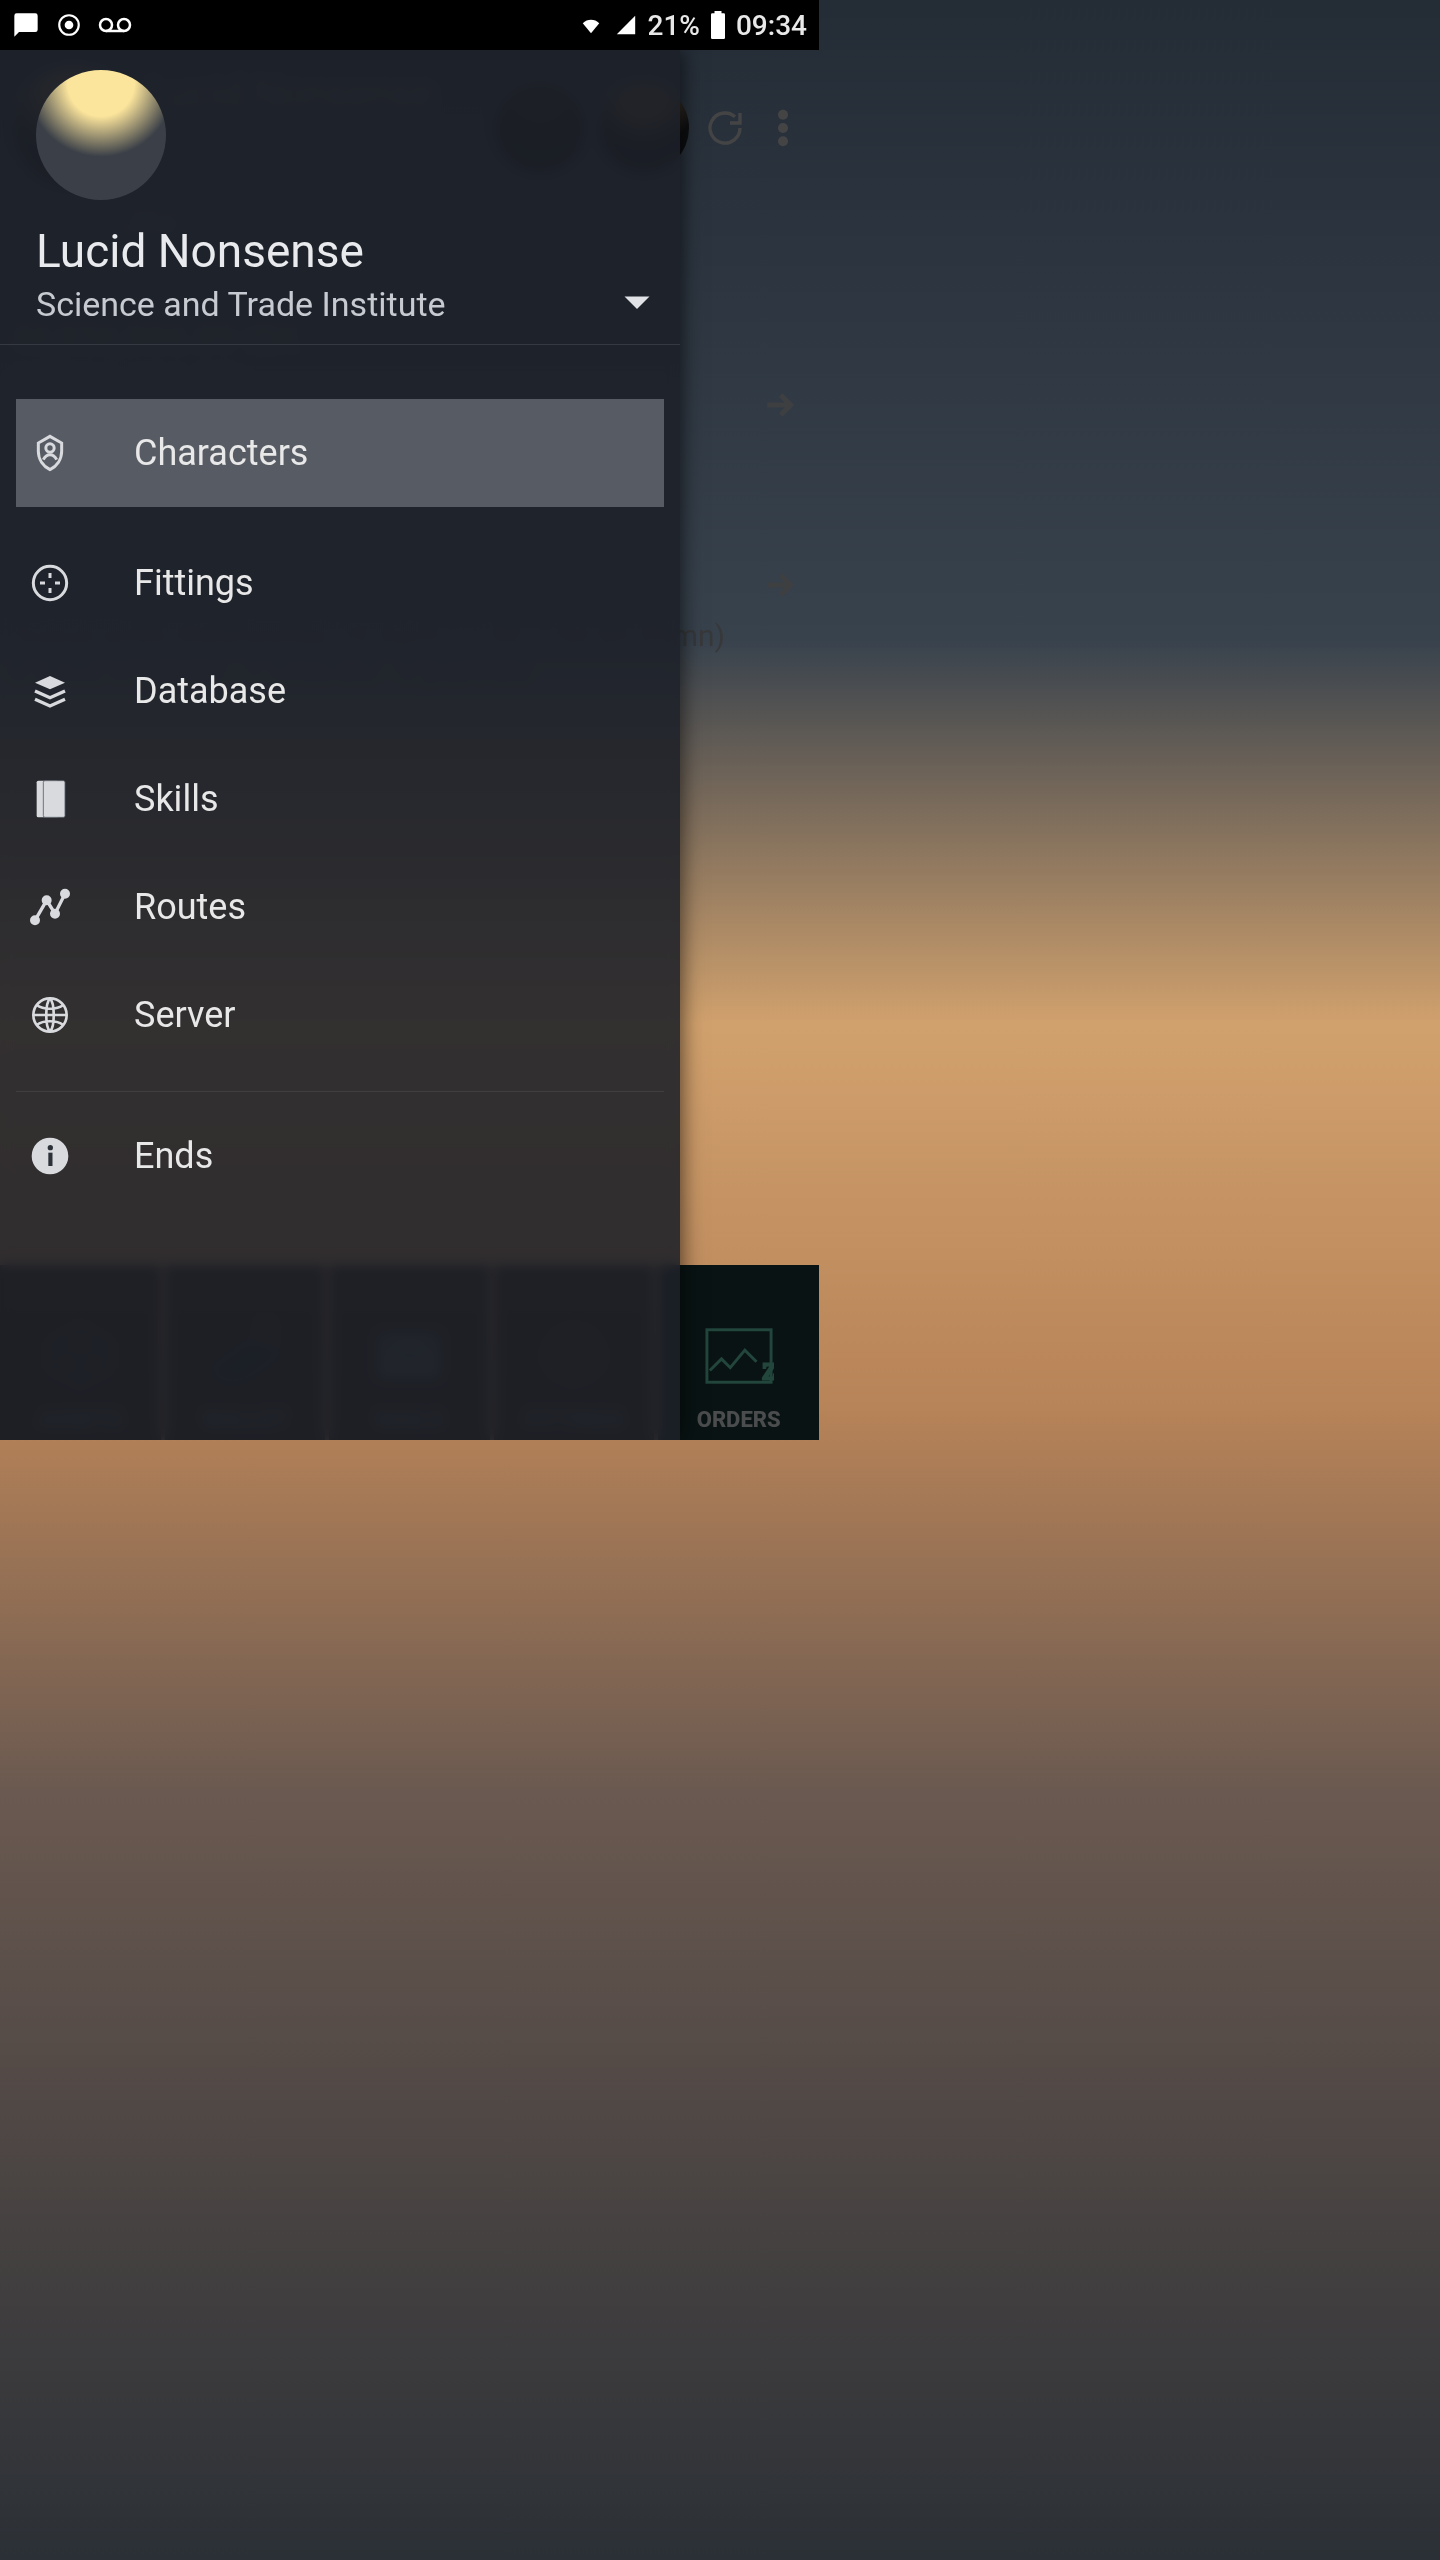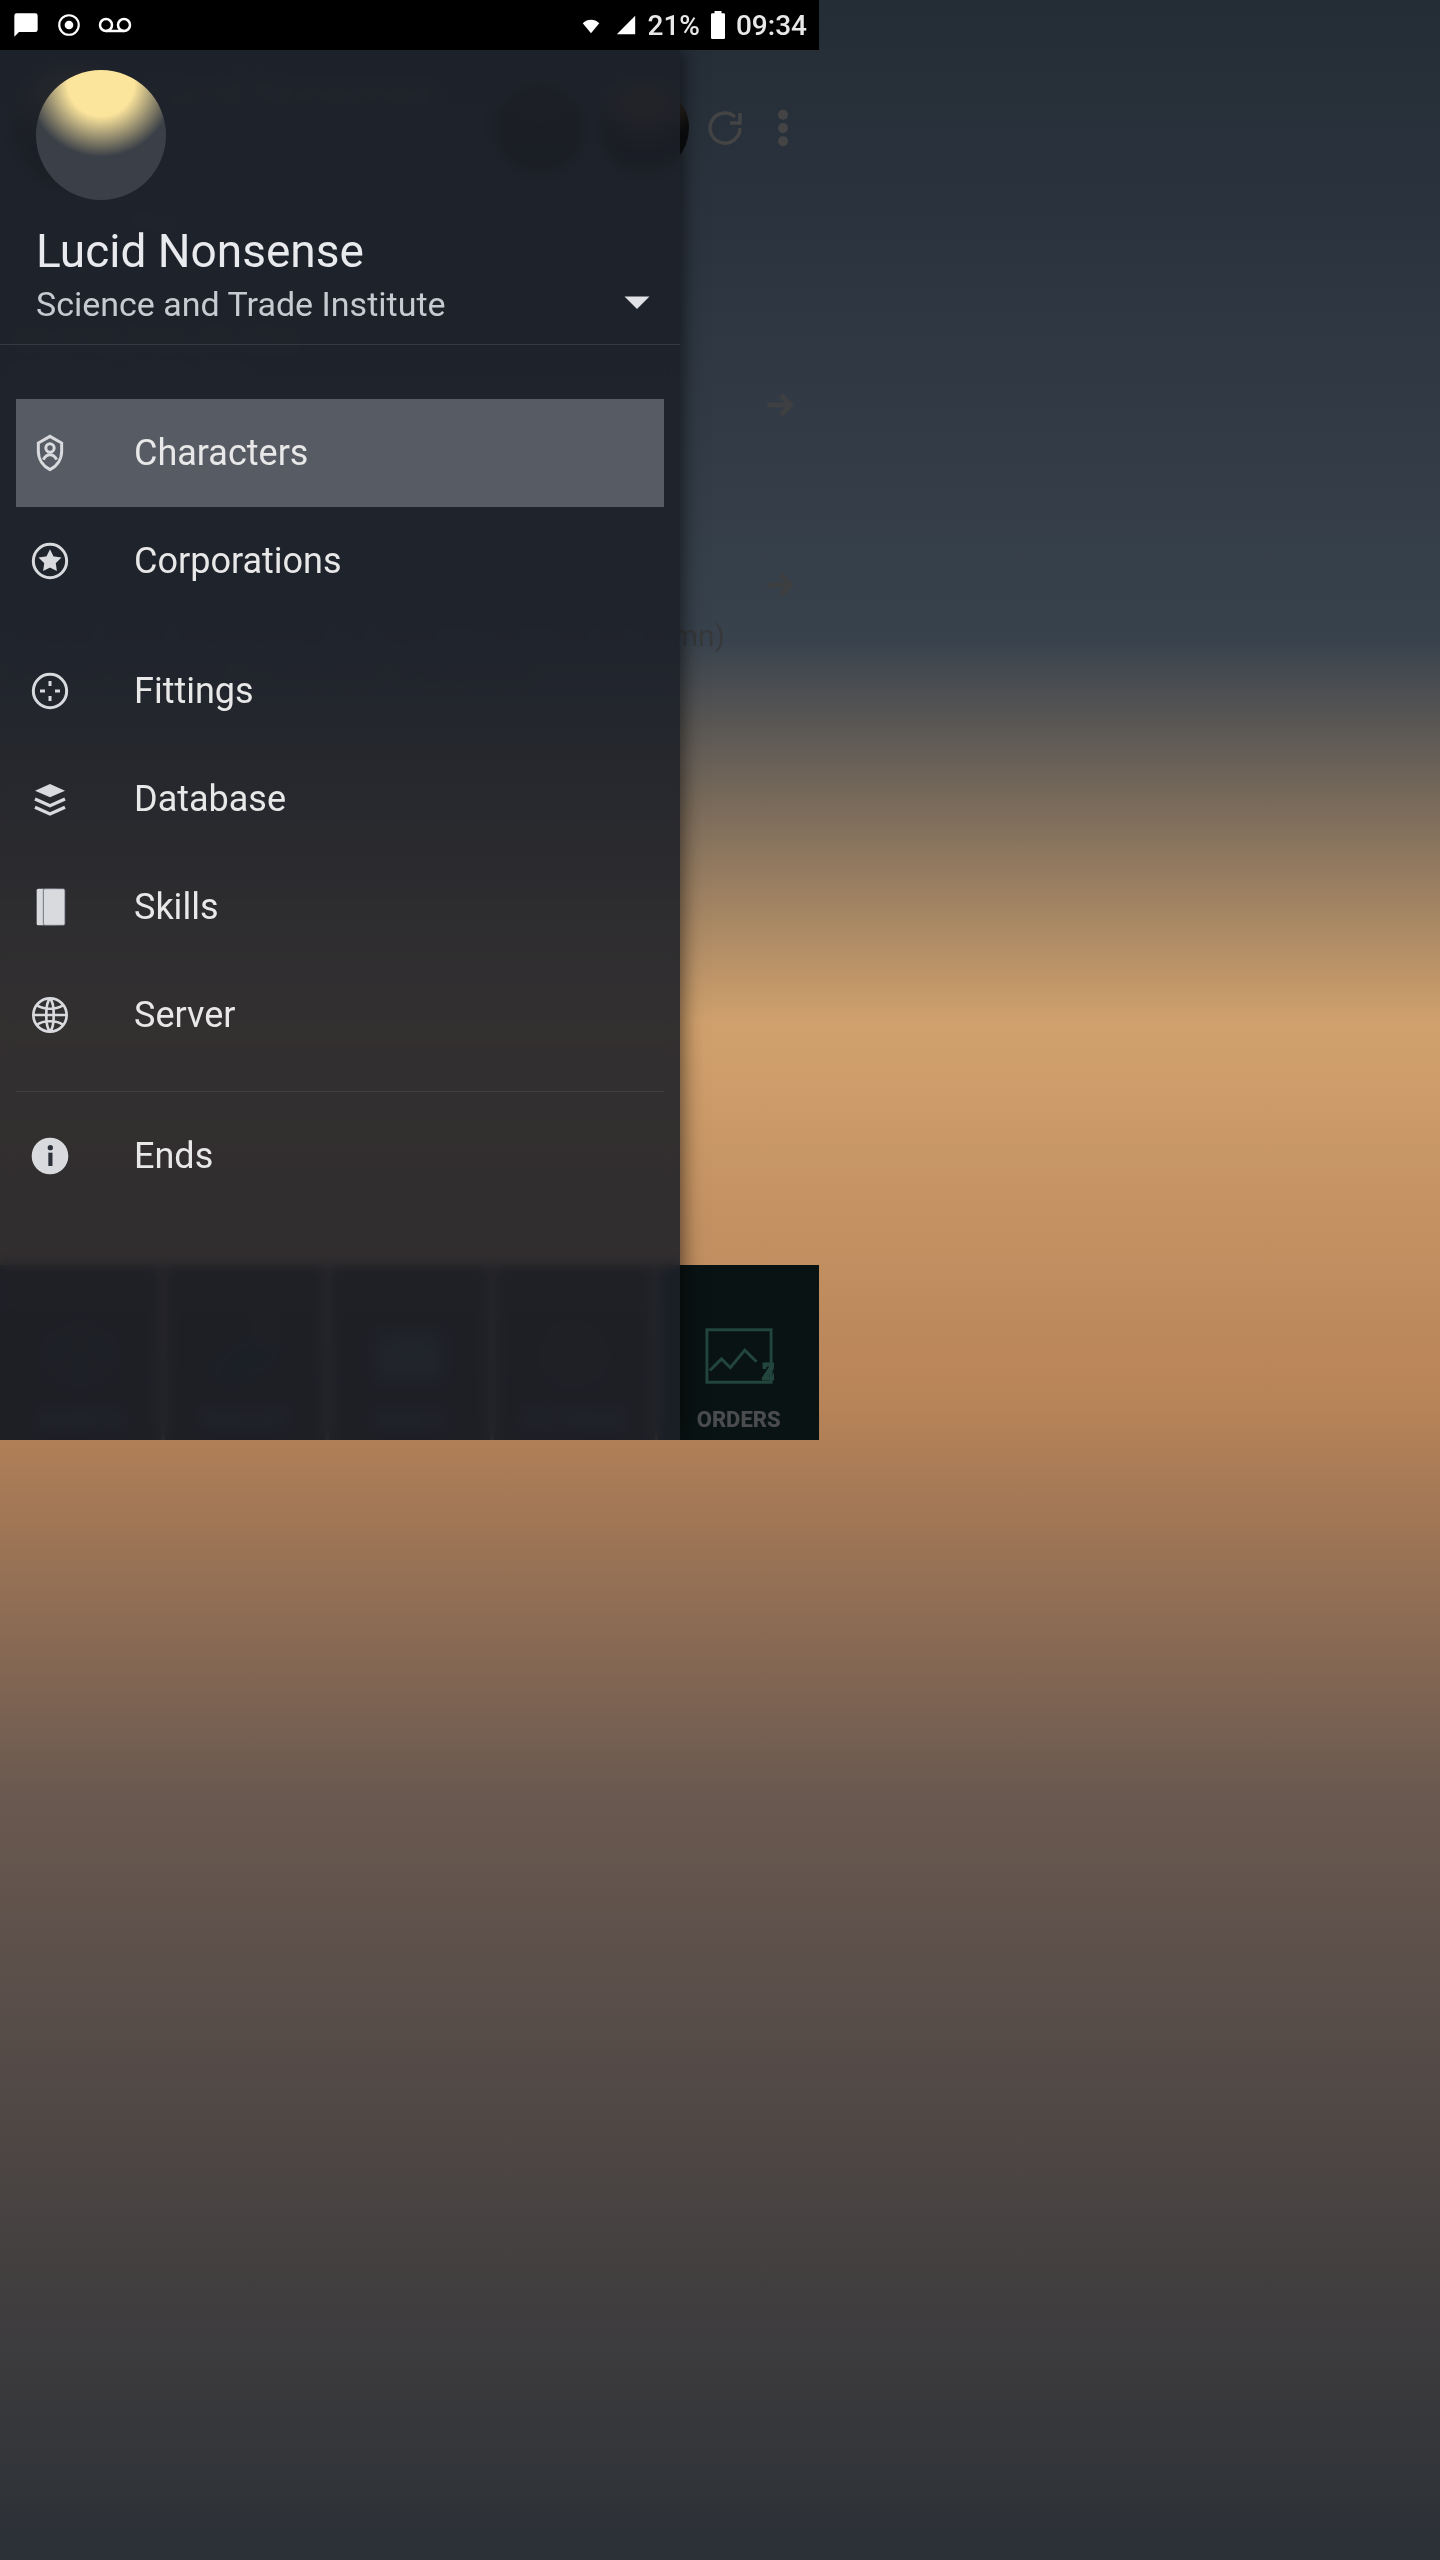--- a/index.html
+++ b/index.html
@@ -259,29 +259,20 @@
     <div class="drawer-item active">
       <span class="icon">
           <svg width="40" height="40" viewBox="0 0 24 24" fill="none" stroke="#d8dade" stroke-width="1.8">
             <path d="M12 2l7 4v5c0 5-3 9-7 11-4-2-7-6-7-11V6l7-4z"></path>
             <circle cx="12" cy="9" r="2.5"></circle>
             <path d="M8 16c1-2 2.5-3 4-3s3 1 4 3"></path>
           </svg>
         </span>
       <span>Characters</span>
     </div>
-    <div class="drawer-item">
-      <span class="icon">
-          <svg width="40" height="40" viewBox="0 0 24 24" fill="none" stroke="#d8dade" stroke-width="1.8">
-            <circle cx="12" cy="12" r="10"></circle>
-            <path fill="#d8dade" d="M12 7l1.5 3 3.5.5-2.5 2.5.5 3.5L12 15l-3 1.5.5-3.5L7 10.5l3.5-.5z"></path>
-          </svg>
-        </span>
-      <span>Corporations</span>
-    </div>
     <div class="drawer-sep"></div>
     <div class="drawer-item">
       <span class="icon">
           <svg width="40" height="40" viewBox="0 0 24 24" fill="none" stroke="#d8dade" stroke-width="1.8">
             <circle cx="12" cy="12" r="10"></circle>
             <path d="M12 6v3M12 15v3M6 12h3M15 12h3"></path>
           </svg>
         </span>
       <span>Fittings</span>
     </div>
@@ -299,20 +290,32 @@
       <span class="icon">
           <svg width="36" height="40" viewBox="0 0 20 24" fill="#d8dade">
             <rect x="2" y="1" width="13" height="22" rx="1"></rect>
             <rect x="6" y="1" width="13" height="22" rx="1" fill="#d8dade" stroke="#5a5f68" stroke-width="0.5"></rect>
           </svg>
         </span>
       <span>Skills</span>
     </div>
     <div class="drawer-item">
       <span class="icon">
+          <svg width="40" height="40" viewBox="0 0 24 24" fill="none" stroke="#d8dade" stroke-width="2">
+            <path d="M3 20L10 8l5 8 6-12"></path>
+            <circle cx="3" cy="20" r="2" fill="#d8dade"></circle>
+            <circle cx="10" cy="8" r="2" fill="#d8dade"></circle>
+            <circle cx="15" cy="16" r="2" fill="#d8dade"></circle>
+            <circle cx="21" cy="4" r="2" fill="#d8dade"></circle>
+          </svg>
+        </span>
+      <span>Routes</span>
+    </div>
+    <div class="drawer-item">
+      <span class="icon">
           <svg width="40" height="40" viewBox="0 0 24 24" fill="none" stroke="#d8dade" stroke-width="1.6">
             <circle cx="12" cy="12" r="10"></circle>
             <path d="M2 12h20M12 2c3 3 3 17 0 20M12 2c-3 3-3 17 0 20M4 6c4 3 12 3 16 0M4 18c4-3 12-3 16 0"></path>
           </svg>
         </span>
       <span>Server</span>
     </div>
 
     <div class="drawer-divider"></div>
 

